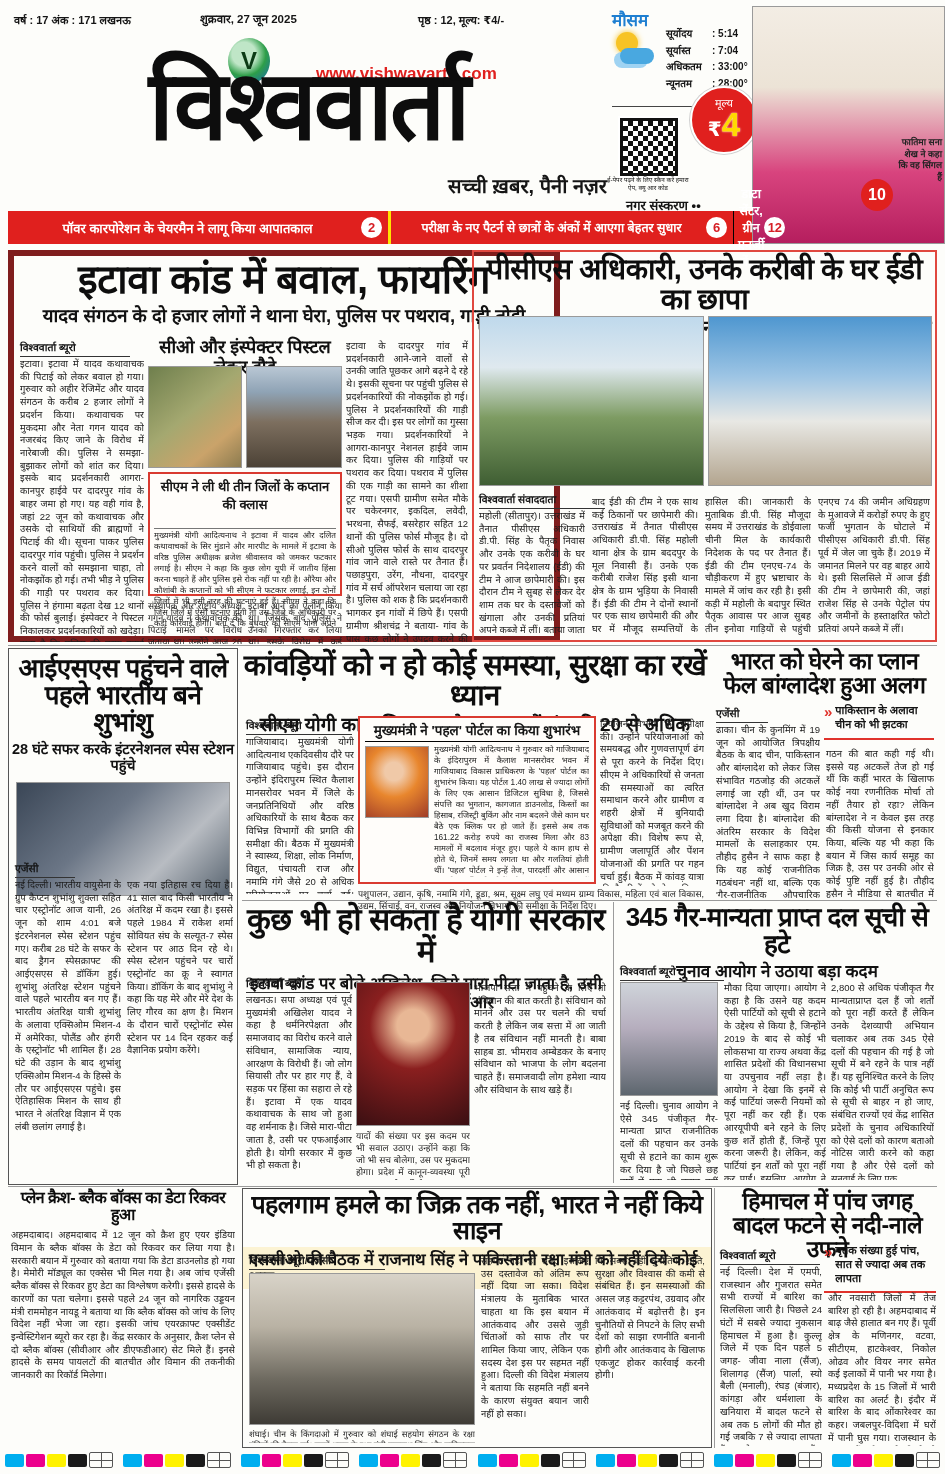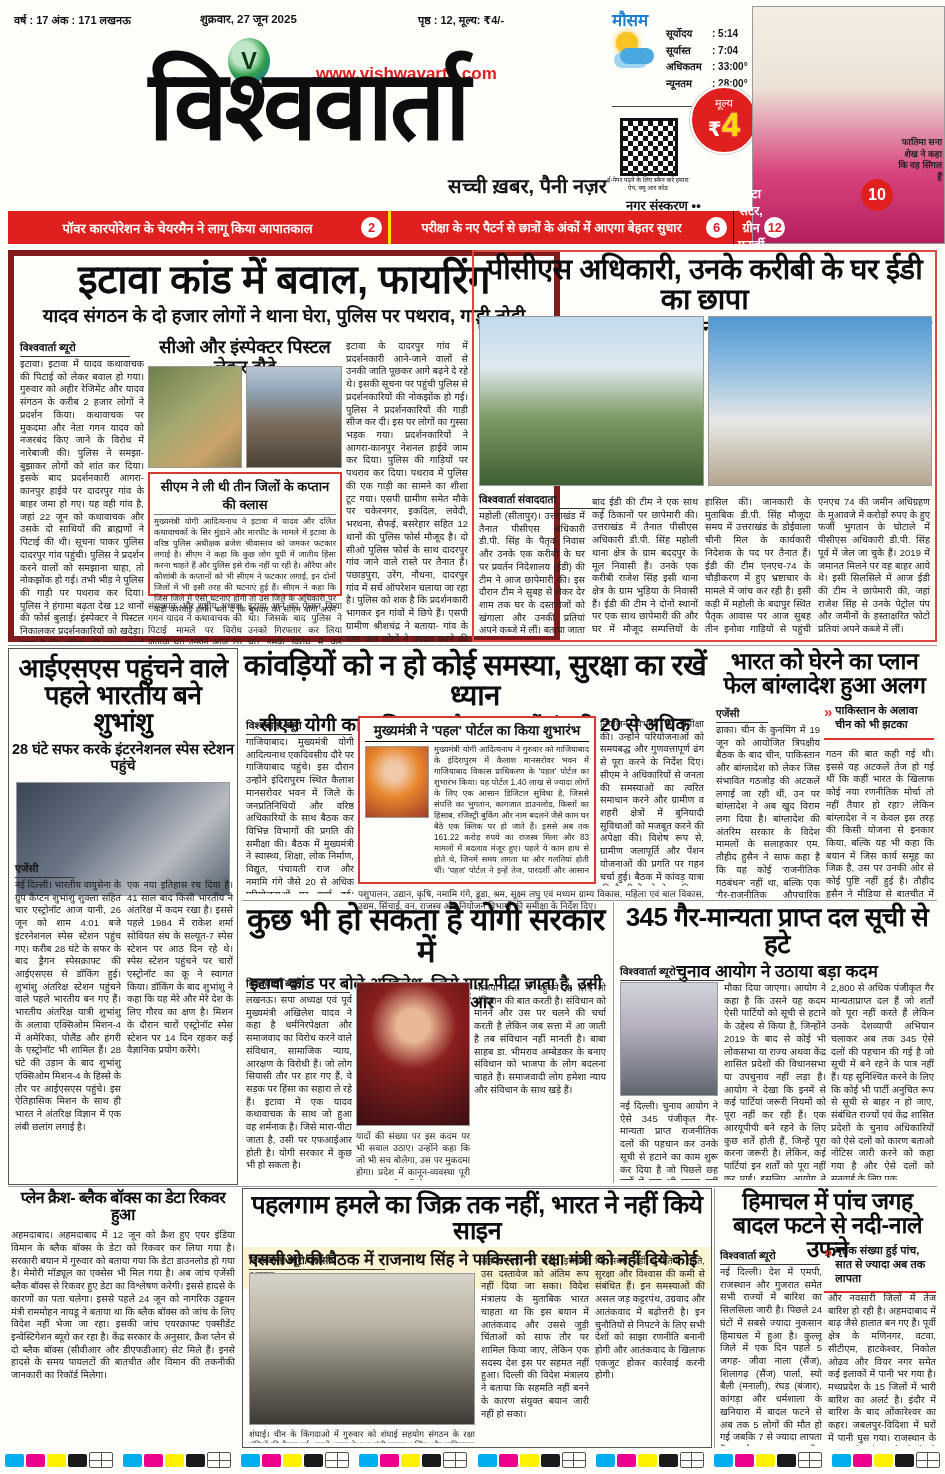--- a/index.html
+++ b/index.html
@@ -116,21 +116,21 @@
 
   <div class="abs" style="left:8px;top:250px;width:552px;height:392px;border:6px solid #7f1d1d;box-sizing:border-box;">
     <div class="hl" style="font-size:40px;margin-top:3px;">इटावा कांड में बवाल, फायरिंग</div>
     <div class="sub" style="font-size:18.5px;margin-top:5px;">यादव संगठन के दो हजार लोगों ने थाना घेरा, पुलिस पर पथराव, गाड़ी तोड़ी</div>
     <div class="abs by" style="left:6px;top:84px;width:110px;">विश्ववार्ता ब्यूरो</div>
     <div class="abs bt" style="left:6px;top:102px;width:124px;height:284px;">इटावा। इटावा में यादव कथावाचक की पिटाई को लेकर बवाल हो गया। गुरुवार को अहीर रेजिमेंट और यादव संगठन के करीब 2 हजार लोगों ने प्रदर्शन किया। कथावाचक पर मुकदमा और नेता गगन यादव को नजरबंद किए जाने के विरोध में नारेबाजी की। पुलिस ने समझा-बुझाकर लोगों को शांत कर दिया। इसके बाद प्रदर्शनकारी आगरा-कानपुर हाईवे पर दादरपुर गांव के बाहर जमा हो गए। यह वही गांव है, जहां 22 जून को कथावाचक और उसके दो साथियों की ब्राह्मणों ने पिटाई की थी। सूचना पाकर पुलिस दादरपुर गांव पहुंची। पुलिस ने प्रदर्शन करने वालों को समझाना चाहा, तो नोकझोंक हो गई। तभी भीड़ ने पुलिस की गाड़ी पर पथराव कर दिया। पुलिस ने हंगामा बढ़ता देख 12 थानों की फोर्स बुलाई। इंस्पेक्टर ने पिस्टल निकालकर प्रदर्शनकारियों को खदेड़ा। दावा है कि पुलिस की तरफ हवाई फायरिंग भी की गई। यहां पुलिस ने 12 लोगों को हिरासत में लिया है। आसपास के 4 गांवों में पुलिस आरोपियों को पकड़ने के लिए सर्च ऑपरेशन चला रही है। इंडियन रिफॉर्म्स ऑर्गेनाइजेशन के</div>
     <div class="abs sub" style="left:134px;top:82px;width:194px;font-size:18px;">सीओ और इंस्पेक्टर पिस्टल लेकर दौड़े</div>
     <div class="abs ph p-lead1" style="left:134px;top:110px;width:94px;height:102px;"></div>
     <div class="abs ph p-lead2" style="left:232px;top:110px;width:96px;height:102px;"></div>
     <div class="abs box-red" style="left:134px;top:216px;width:194px;height:124px;padding:3px 4px;">
-      <div style="font-size:13px;font-weight:800;text-align:center;border-bottom:1px solid #777;padding-bottom:1px;">सीएम ने ली थी तीन जिलों के कप्तान की क्लास</div>
+      <div style="font-size:13px;font-weight:800;text-align:center;border-bottom:1px solid #777;padding-bottom:15px;">सीएम ने ली थी तीन जिलों के कप्तान की क्लास</div>
       <div class="bt" style="font-size:8.2px;height:98px;margin-top:2px;">मुख्यमंत्री योगी आदित्यनाथ ने इटावा में यादव और दलित कथावाचकों के सिर मुंडाने और मारपीट के मामले में इटावा के वरिष्ठ पुलिस अधीक्षक ब्रजेश श्रीवास्तव को जमकर फटकार लगाई है। सीएम ने कहा कि कुछ लोग यूपी में जातीय हिंसा करना चाहते हैं और पुलिस इसे रोक नहीं पा रही है। औरैया और कौशांबी के कप्तानों को भी सीएम ने फटकार लगाई, इन दोनों जिलों में भी इसी तरह की घटनाएं हुई हैं। सीएम ने कहा कि जिस जिले में ऐसी घटनाएं होंगी तो उस जिले के अधिकारी पर कड़ी कार्रवाई होगी। बता दें कि बुधवार को सीएम योगी अपने सरकारी आवास से आगामी त्योहारों की तैयारी और कानून-व्यवस्था की स्थिति की शासन और फील्ड में तैनात वरिष्ठ अधिकारियों के साथ वीडियो कॉन्फ्रेंसिंग के जरिए समीक्षा कर रहे थे।</div>
     </div>
     <div class="abs bt" style="left:134px;top:344px;width:94px;height:44px;font-size:9px;">संस्थापक और राष्ट्रीय अध्यक्ष गगन यादव ने कथावाचक की पिटाई मामले पर विरोध जताया था। उन्होंने आज 26 जून को सैकड़ों कार्यकर्ताओं के साथ</div>
     <div class="abs bt" style="left:234px;top:344px;width:94px;height:44px;font-size:9px;">इटावा आने का ऐलान किया था। जिसके बाद पुलिस ने उनको गिरफ्तार कर लिया था। इसके विरोध में कई जिलों से यादव समाज के लोग इटावा पहुंचे हैं।</div>
     <div class="abs bt" style="left:332px;top:84px;width:122px;height:302px;">इटावा के दादरपुर गांव में प्रदर्शनकारी आने-जाने वालों से उनकी जाति पूछकर आगे बढ़ने दे रहे थे। इसकी सूचना पर पहुंची पुलिस से प्रदर्शनकारियों की नोकझोंक हो गई। पुलिस ने प्रदर्शनकारियों की गाड़ी सीज कर दी। इस पर लोगों का गुस्सा भड़क गया। प्रदर्शनकारियों ने आगरा-कानपुर नेशनल हाईवे जाम कर दिया। पुलिस की गाड़ियों पर पथराव कर दिया। पथराव में पुलिस की एक गाड़ी का सामने का शीशा टूट गया। एसपी ग्रामीण समेत मौके पर चकेरनगर, इकदिल, लवेदी, भरथना, सैफई, बसरेहार सहित 12 थानों की पुलिस फोर्स मौजूद है। दो सीओ पुलिस फोर्स के साथ दादरपुर गांव जाने वाले रास्ते पर तैनात हैं। पछाड़पुरा, उरेंग, नौधना, दादरपुर गांव में सर्च ऑपरेशन चलाया जा रहा है। पुलिस को शक है कि प्रदर्शनकारी भागकर इन गांवों में छिपे हैं। एसपी ग्रामीण श्रीशचंद्र ने बताया- गांव के पास कुछ लोगों ने उपद्रव करने की कोशिश की थी। पुलिस ने कोई फायरिंग नहीं की है। पुलिस की गाड़ी पर पथराव किया गया है। कोई पुलिसकर्मी घायल नहीं हुआ है। 12 लोगों को हिरासत में लिया गया है।</div>
   </div>
 
   <div class="abs" style="left:472px;top:250px;width:465px;height:392px;border:2px solid #e0483f;box-sizing:border-box;">
     <div class="hl" style="font-size:29px;margin-top:2px;">पीसीएस अधिकारी, उनके करीबी के घर ईडी का छापा</div>
     <div class="sub" style="font-size:19px;margin-top:4px;">एनएच घोटाले में दस्तावेजों की छानबीन कर प्रतियां साथ ले गयी टीम</div>

